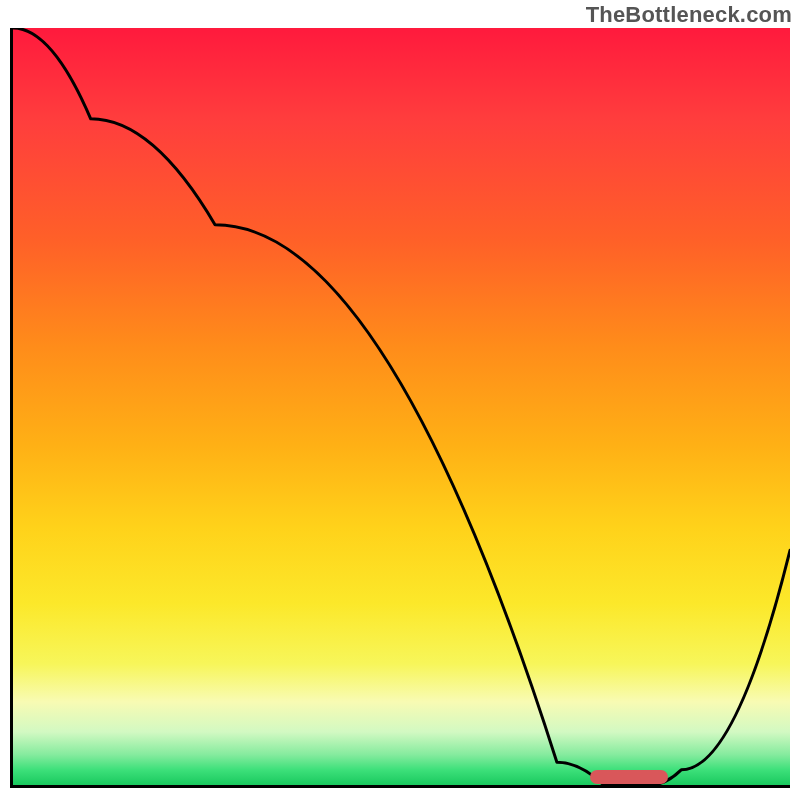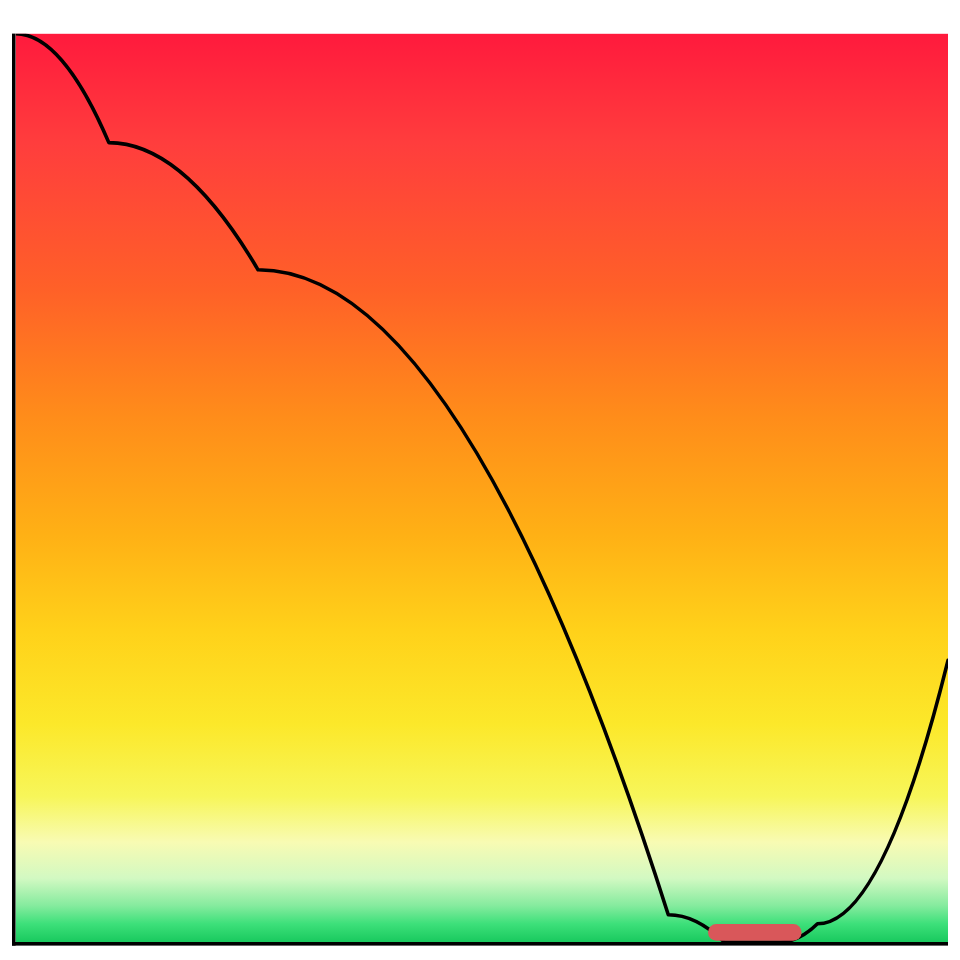--- a/index.html
+++ b/index.html
@@ -69,20 +69,21 @@
     position: absolute;
     height: 14px;
     border-radius: 7px;
     background: #d9575a;
   }
 </style>
 </head>
 <body>
 
 <div class="container">
+  <div class="watermark">TheBottleneck.com</div>
 
   <div class="plot-frame">
     <div class="gradient"></div>
 
     <svg class="curve" viewBox="0 0 780 760" preserveAspectRatio="none">
       <path d="M 0.0 0.0 Q 39.0 0.0 78.0 91.2 Q 140.4 91.2 202.8 197.6 Q 374.4 197.6 546.0 737.2 Q 569.4 737.2 592.8 760.0 Q 616.2 760.0 639.6 760.0 Q 655.2 760.0 670.8 744.8 Q 725.4 744.8 780.0 524.4" fill="none" stroke="#000000" stroke-width="3" stroke-linejoin="round" stroke-linecap="round"></path>
     </svg>
 
     <div class="marker" style="left: 577.2px; width: 78px; bottom: 1px;"></div>
   </div>

